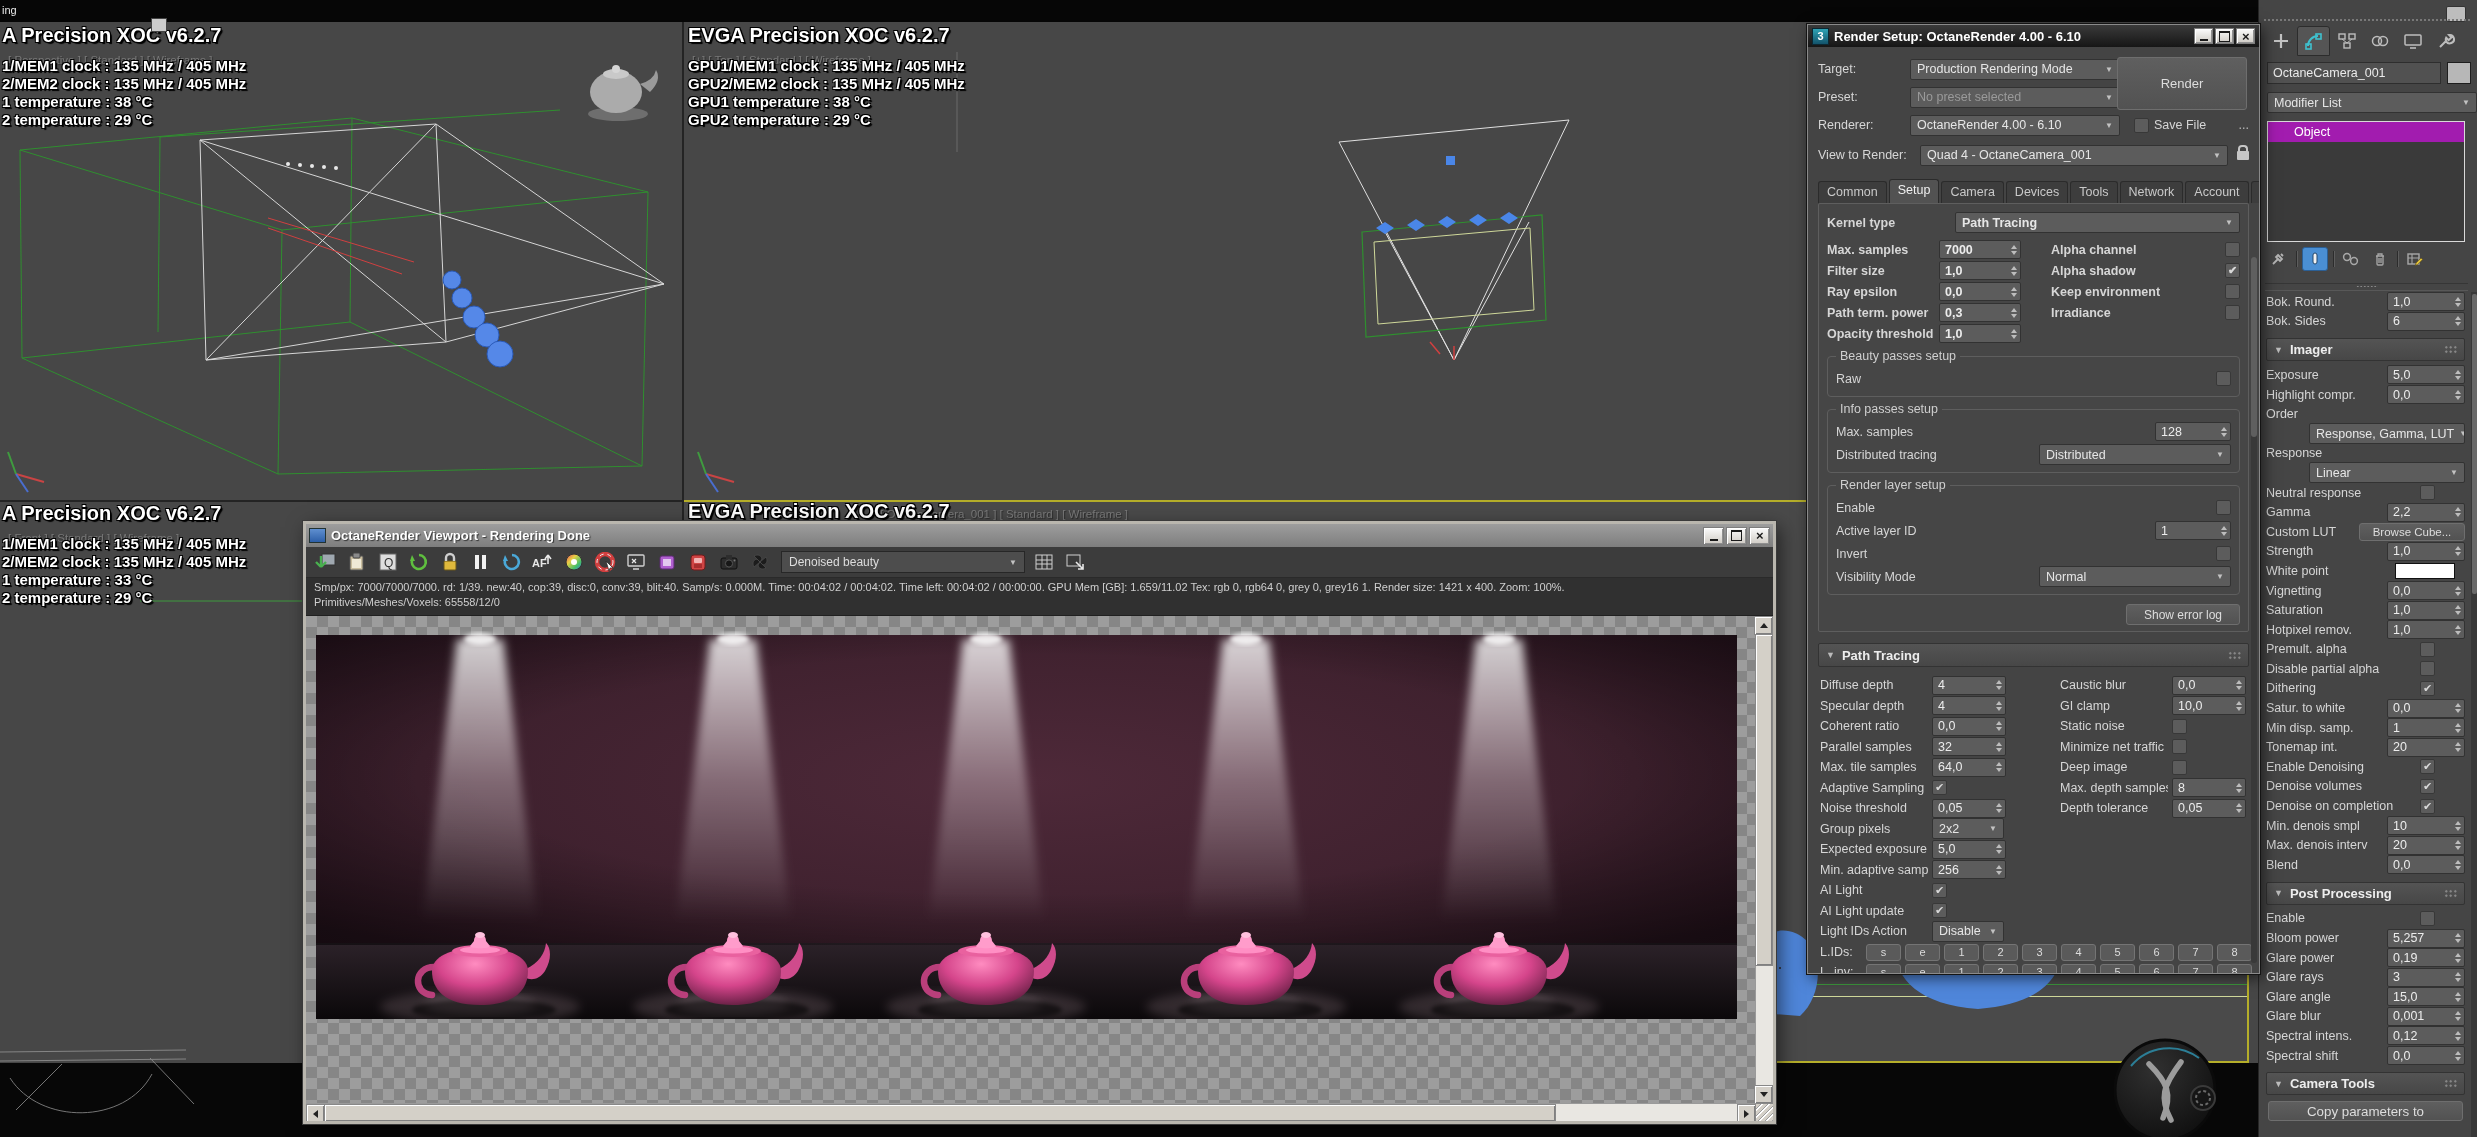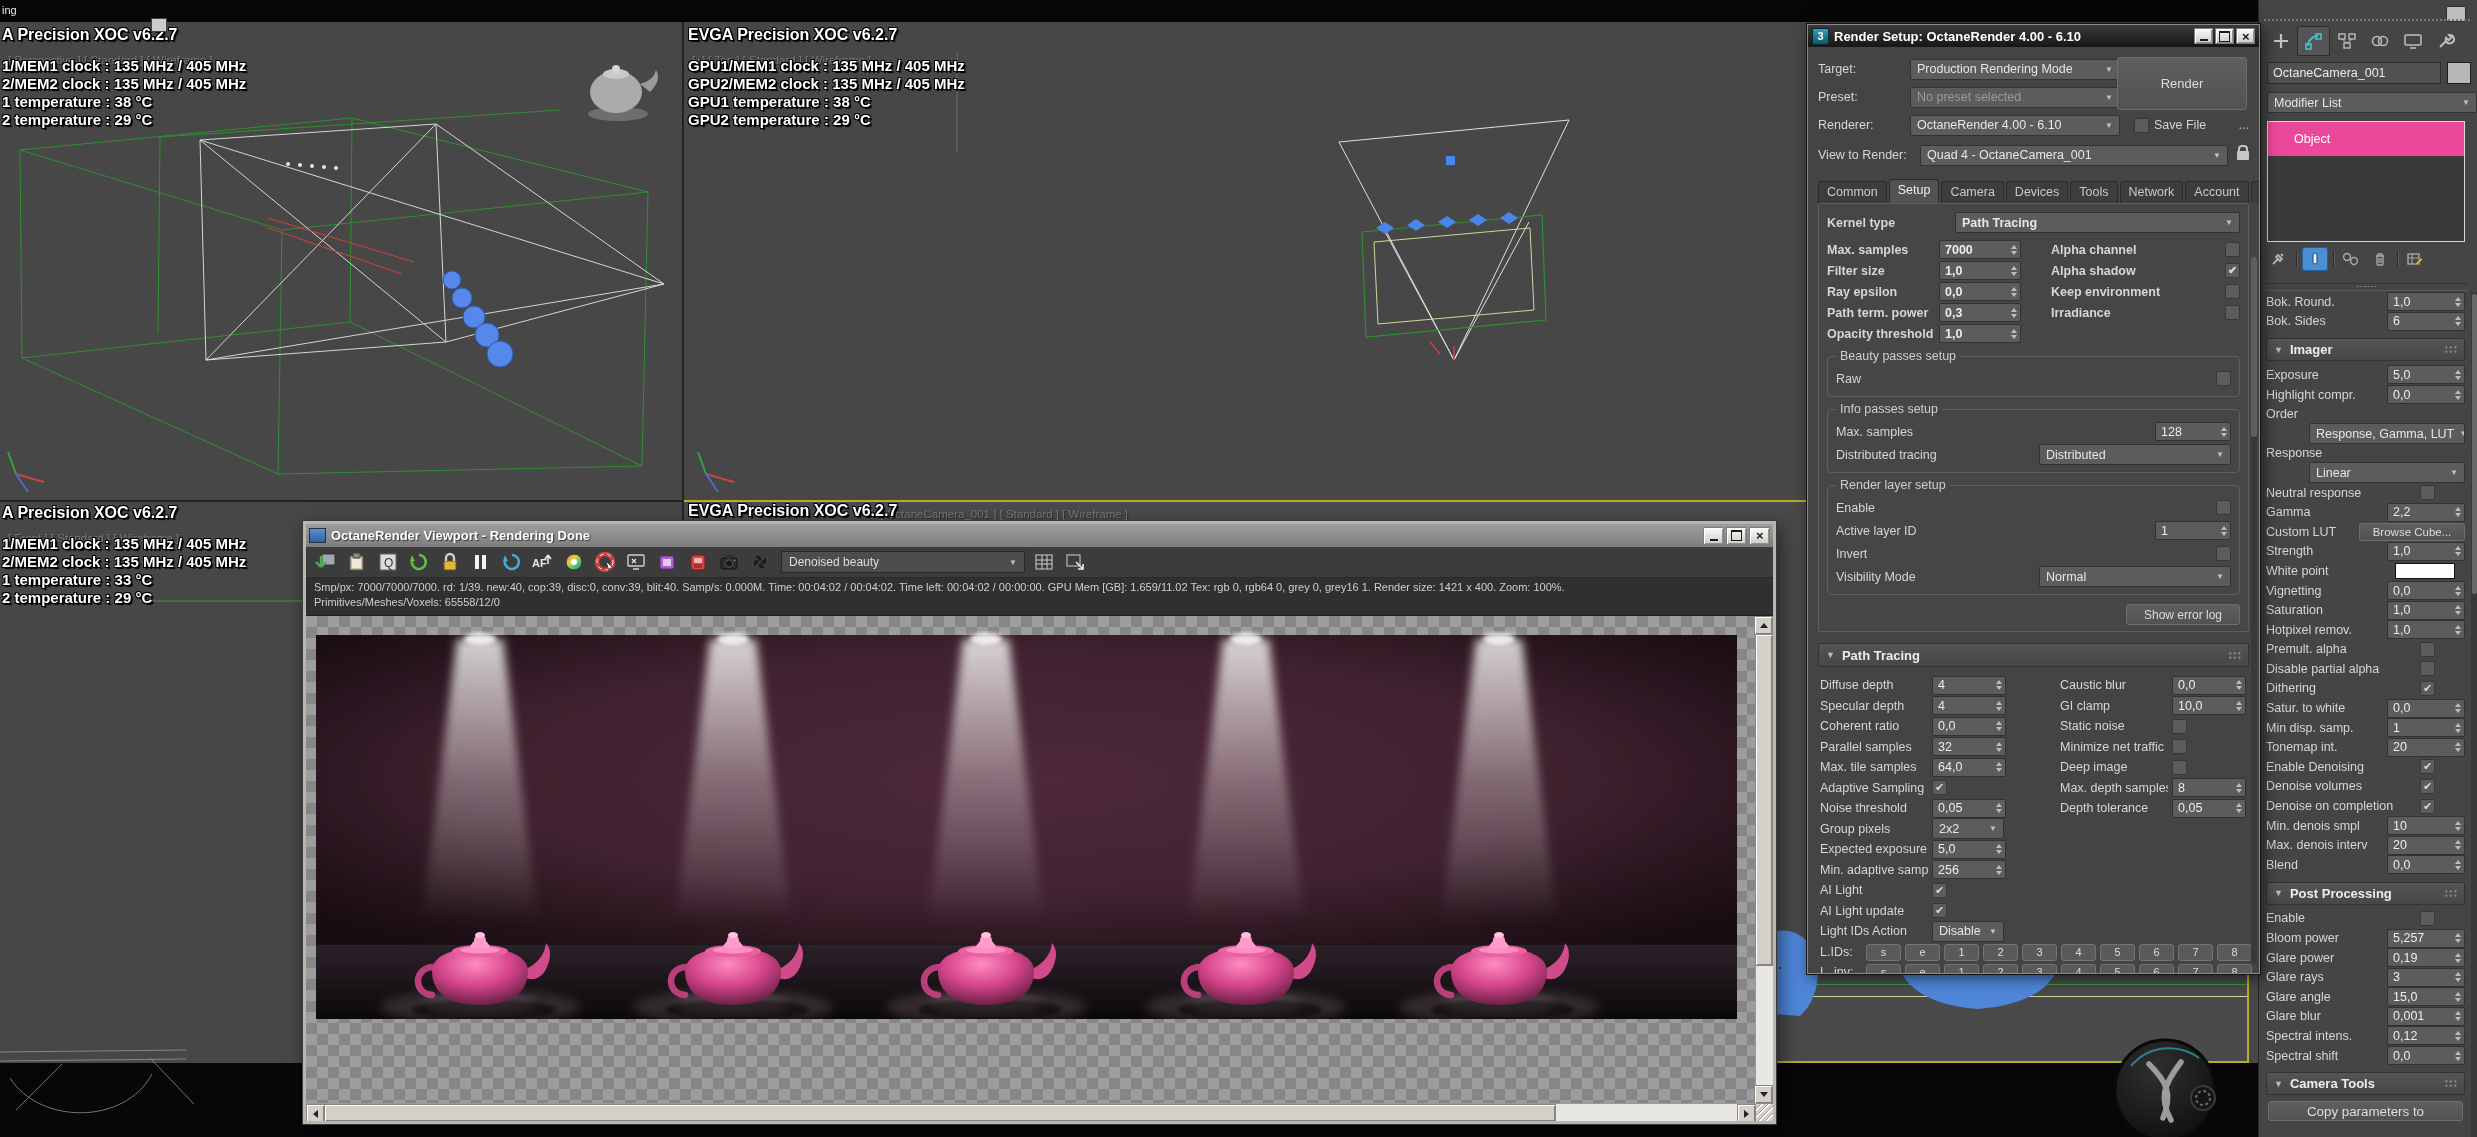--- a/index.html
+++ b/index.html
@@ -11,21 +11,21 @@
   .vp-divider-h{left:0;top:500px;width:2258px;height:2px;background:#242424;z-index:2;}
   .yellow-border{background:#b5ae2a;z-index:3;}
   #top-strip{left:0;top:0;width:2258px;height:22px;background:#060606;z-index:6;color:#e8e8e8;font-size:11px;}
   #top-strip span{position:absolute;left:2px;top:4px;}
   #vp-chip{left:151px;top:18px;width:14px;height:12px;background:#cdcdcd;border:1px solid #444;z-index:7;}
   #bottom-bar{left:0;top:1063px;width:2258px;height:74px;background:#070707;z-index:4;}
   .scene{z-index:1;}
   
   .osd{position:absolute;color:#fff;font-weight:bold;font-size:15px;line-height:18px;z-index:5;white-space:nowrap;
        text-shadow:-1px -1px 0 #000,1px -1px 0 #000,-1px 1px 0 #000,1px 1px 0 #000,2px 2px 1px #000;}
-  .osd .t{font-size:16px;display:block;margin-bottom:1px;}
+  .osd .t{font-size:20px;display:block;margin-bottom:1px;}
   .osd .gap{height:12px;}
   .vplabel{position:absolute;color:#b9b9b9;opacity:.42;font-size:11.5px;font-weight:normal;z-index:4;white-space:nowrap;text-shadow:1px 1px 1px #000;}
   
   #octwin{left:303px;top:521px;width:1467px;height:597px;z-index:30;background:#b9b6ae;border:3px solid #b9b6ae;outline:1px solid #3a3a3a;display:flex;flex-direction:column;box-shadow:4px 6px 18px rgba(0,0,0,.55);}
   #octwin .tbar{height:23px;background:linear-gradient(180deg,#9d9d9d,#7e7e7e);display:flex;align-items:center;padding:0 3px;flex:none;}
   #octwin .tbar .ticn{width:15px;height:13px;background:linear-gradient(#5f8fd0,#2d5fa8);border:1px solid #233;margin-right:5px;flex:none;}
   #octwin .tbar .txt{color:#fff;font-weight:bold;font-size:13px;text-shadow:1px 1px 1px #333;flex:1;white-space:nowrap;overflow:hidden;}
   .wbtn{width:19px;height:16px;background:linear-gradient(#fbfbfb,#cfcbc4);border:1px solid #7d7d7d;margin-left:2px;display:flex;align-items:center;justify-content:center;box-shadow:inset 1px 1px 0 #fff,inset -1px -1px 0 #909090;flex:none;}
   .g-min{width:8px;height:2px;background:#1a1a1a;margin-top:8px;}
   .g-max{width:9px;height:8px;border:1px solid #1a1a1a;border-top-width:2px;}
@@ -112,21 +112,21 @@
   #cpanel{left:2258px;top:0;width:219px;height:1137px;background:#454545;border-left:1px solid #262626;z-index:20;color:#d6d6d6;font-size:12.5px;}
   #cpanel .dots-strip{position:absolute;left:4px;right:6px;top:18px;height:5px;background-image:radial-gradient(#787878 .8px,transparent 1px);background-size:4px 4px;}
   .ptabs{position:absolute;left:5px;top:26px;display:flex;}
   .ptab{width:31px;height:28px;display:flex;align-items:center;justify-content:center;border:1px solid transparent;}
   .ptab.active{background:#555;border-color:#2c2c2c;border-radius:3px 3px 0 0;}
   #namerow{position:absolute;left:8px;top:62px;display:flex;gap:6px;align-items:flex-start;}
   #namefield{width:162px;height:20px;background:#515151;border:1px solid #2e2e2e;color:#eaeaea;display:flex;align-items:center;padding:0 5px;}
   #swatch{width:22px;height:20px;background:#b7b7b7;border:1px solid #1e1e1e;}
   #modlist{position:absolute;left:8px;top:92px;width:196px;}
   #stackbox{position:absolute;left:8px;top:121px;width:196px;height:119px;background:#3a3a3a;border:1px solid #d9d9d9;}
-  .stackitem{height:34px;background:#ec4899;color:#fff;display:flex;align-items:center;padding-left:26px;}
+  .stackitem{height:20px;background:#a21caf;color:#fff;display:flex;align-items:center;padding-left:26px;}
   #stackbtns{position:absolute;left:8px;top:247px;display:flex;align-items:center;gap:5px;}
   .skbtn{width:24px;height:22px;display:flex;align-items:center;justify-content:center;border-radius:3px;}
   .skbtn.bluebg{background:#4a8fd4;border:1px solid #2b5f95;}
   .vsep{width:1px;height:16px;background:#2c2c2c;box-shadow:1px 0 0 #5d5d5d;}
   #cpsep{position:absolute;left:6px;top:283px;right:10px;height:6px;border-top:1px solid #363636;border-bottom:1px solid #585858;}
   #cpsep i{position:absolute;left:50%;top:1px;width:22px;height:3px;margin-left:-11px;background-image:radial-gradient(#888 .7px,transparent .9px);background-size:3.5px 3.5px;}
   #cprows{position:absolute;left:7px;top:292px;right:13px;bottom:0;overflow:hidden;display:flex;flex-direction:column;}
   #cprows .prow{flex:none;height:19.6px;}
   #cprows .prow .lab{flex:1;}
   #cprows .prow .spinbox{width:68px;flex:none;}

